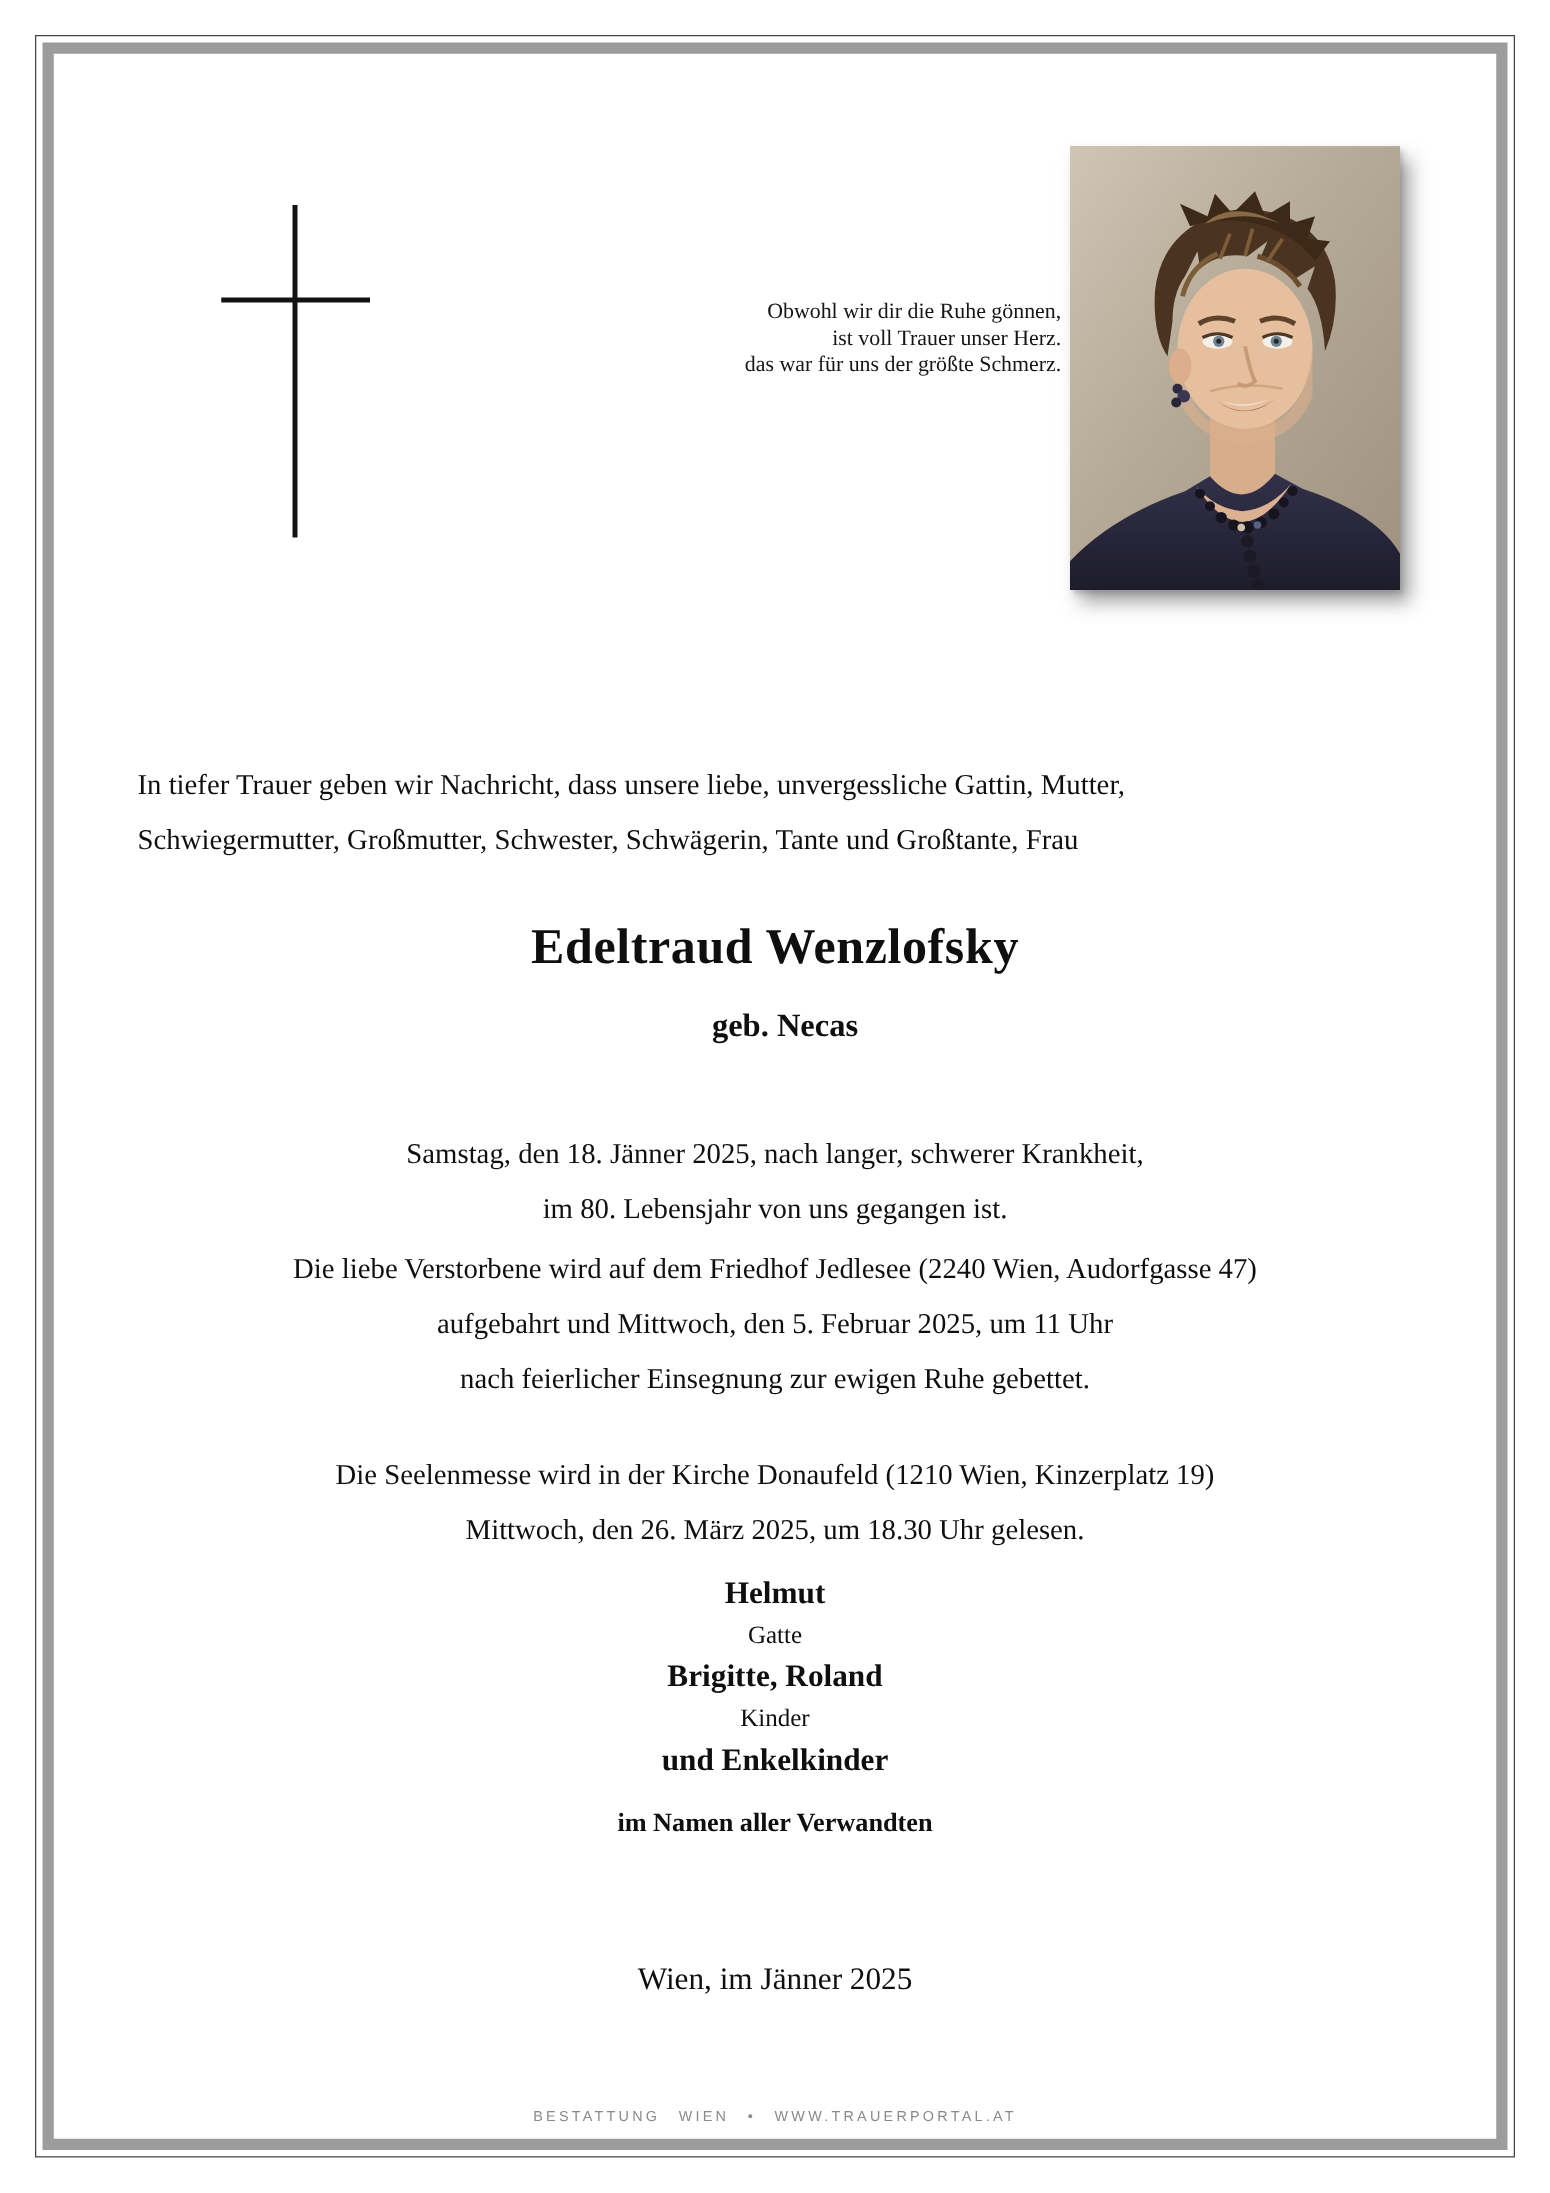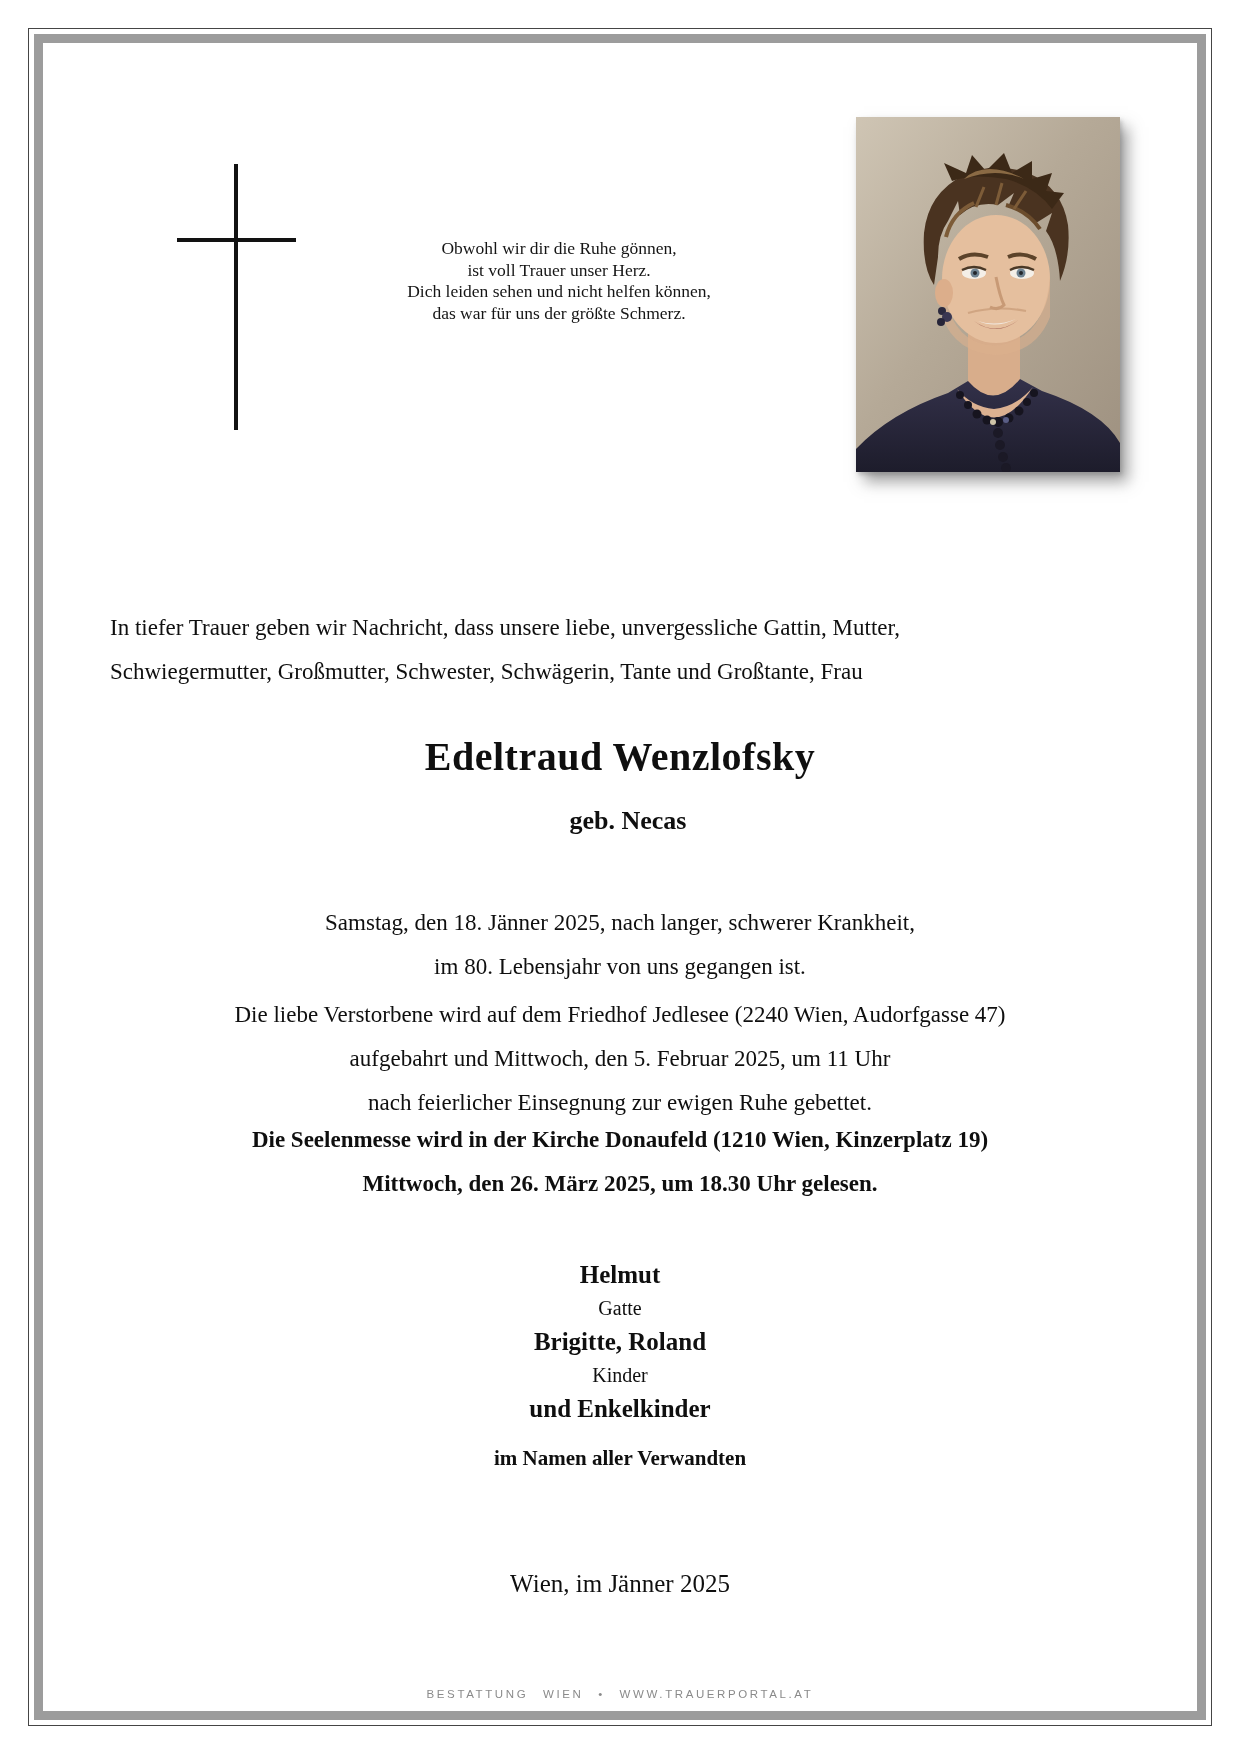--- a/index.html
+++ b/index.html
@@ -18,22 +18,22 @@
   }
   .frame-inner{
     position:absolute;inset:34px;
     border:9px solid #9c9c9c;
     pointer-events:none;
   }
   .cross-v{position:absolute;left:234px;top:164px;width:4px;height:266px;background:#121212;}
   .cross-h{position:absolute;left:177px;top:238px;width:119px;height:4px;background:#121212;}
 
   .verse{
-    position:absolute;left:299px;top:238px;width:520px;
-    text-align:center;font-size:17.5px;line-height:21.5px;color:#151515;
+    position:absolute;left:329px;top:238px;width:520px;
+    text-align:right;font-size:17.5px;line-height:21.5px;color:#151515;
   }
 
   .photo{
     position:absolute;left:856px;top:117px;width:264px;height:355px;
     background:#b3a795;
     box-shadow:8px 10px 14px rgba(90,90,90,.55), 2px 3px 4px rgba(120,120,120,.35);
   }
   .photo svg{display:block;width:100%;height:100%;}
 
   .announcement{
@@ -47,21 +47,21 @@
   .maiden-name{
     position:absolute;left:16px;right:0;top:806px;
     text-align:center;font-size:26px;font-weight:bold;
   }
   .para{
     position:absolute;left:110px;right:110px;
     text-align:center;font-size:23px;line-height:44px;
   }
   .para1{top:901px;}
   .para2{top:993px;}
-  .para3{top:1118px;font-weight:bold;}
+  .para3{top:1158px;}
 
   .family{
     position:absolute;left:0;right:0;top:1260px;text-align:center;
   }
   .family .m-name{font-size:25px;line-height:30px;font-weight:bold;}
   .family .m-rel{font-size:20px;line-height:26px;margin-top:5px;}
   .family .mt{margin-top:6px;}
   .closing{
     position:absolute;left:0;right:0;top:1446px;
     text-align:center;font-size:21px;font-weight:bold;
@@ -87,21 +87,20 @@
   <div class="frame-inner"></div>
 
   <div>
     <div class="cross-v"></div>
     <div class="cross-h"></div>
   </div>
 
   <div class="verse">
       <div class="line">Obwohl wir dir die Ruhe gönnen,</div>
       <div class="line">ist voll Trauer unser Herz.</div>
-      <div class="line">Dich leiden sehen und nicht helfen können,</div>
       <div class="line">das war für uns der größte Schmerz.</div>
     </div>
 
   <div class="photo">
     <svg viewBox="0 0 264 355" xmlns="http://www.w3.org/2000/svg">
       <defs>
         <linearGradient id="bg" x1="0" y1="0" x2="1" y2="1">
           <stop offset="0" stop-color="#cfc5b4"></stop>
           <stop offset="0.45" stop-color="#b5a997"></stop>
           <stop offset="1" stop-color="#9e9180"></stop>

